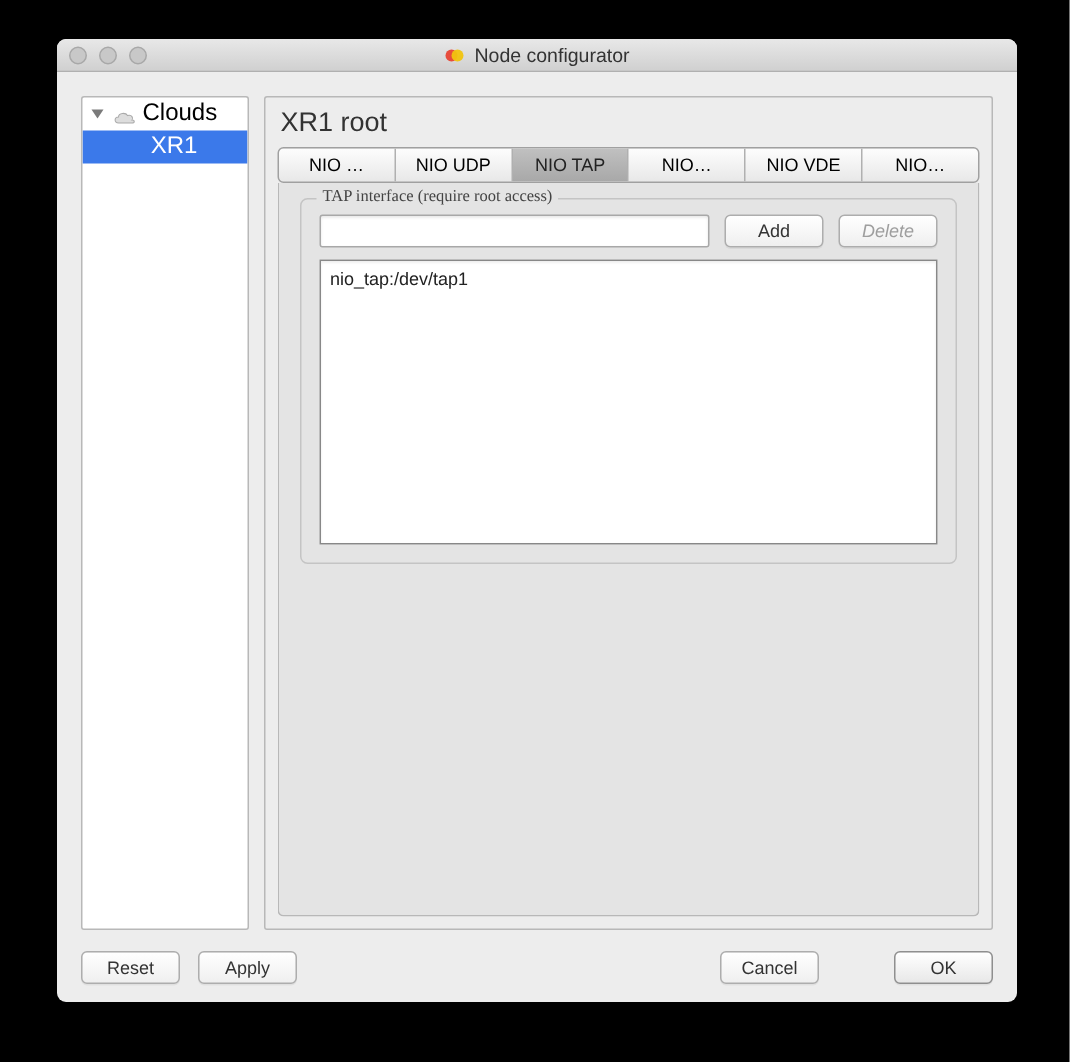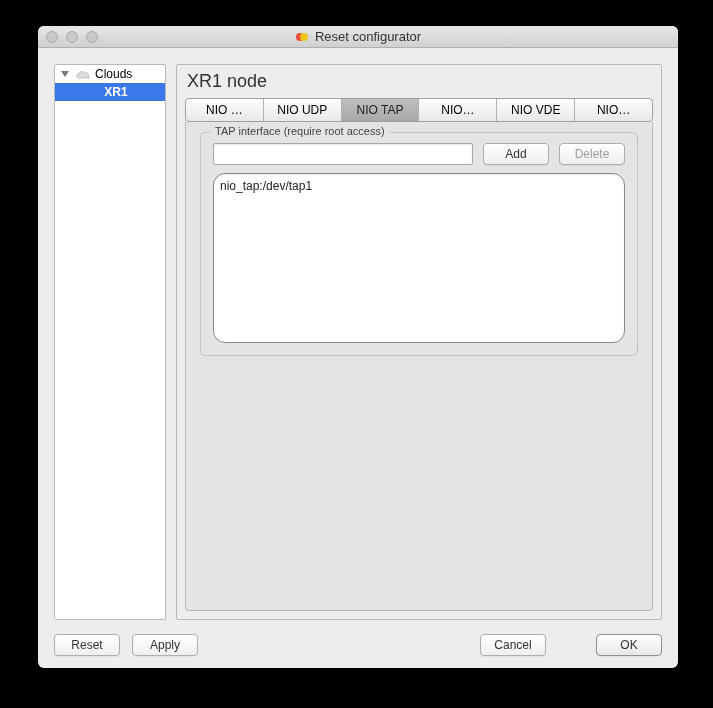--- a/index.html
+++ b/index.html
@@ -73,21 +73,21 @@
       gap: 10px;
       flex: 1;
       min-height: 0;
     }
     .sidebar {
       width: 112px;
       background: #fff;
       border: 1px solid #b8b8b8;
       border-radius: 2px;
       overflow: auto;
-      font-size: 12px;
+      font-size: 16px;
     }
     .tree-item {
       display: flex;
       align-items: center;
       padding: 2px 4px;
       gap: 4px;
     }
     .tree-root .disclosure {
       width: 0; height: 0;
       border-left: 4px solid transparent;
@@ -97,21 +97,20 @@
     }
     .cloud-icon {
       width: 16px; height: 10px;
     }
     .tree-child {
       background: #3b79ea;
       color: #fff;
       padding-left: 32px;
       justify-content: center;
       text-align: center;
-      font-weight: bold;
     }
     .tree-child span {
       flex:1;
       text-align:center;
       margin-left: -16px;
     }
     .content {
       flex: 1;
       background: #ededed;
       border: 1px solid #b8b8b8;
@@ -166,20 +165,21 @@
       position: relative;
     }
     .groupbox-label {
       position: absolute;
       top: -8px;
       left: 10px;
       background: #e4e4e4;
       padding: 0 4px;
       font-size: 11px;
       color: #444;
+      font-family: Liberation Serif, serif;
     }
     .input-row {
       display: flex;
       gap: 10px;
       align-items: center;
       margin-bottom: 8px;
     }
     .text-input {
       flex: 1;
       height: 22px;
@@ -197,33 +197,34 @@
       border: 1px solid #adadad;
       border-radius: 4px;
       background: linear-gradient(to bottom, #ffffff, #efefef);
       font-size: 12px;
       color: #333;
       cursor: default;
       box-shadow: 0 1px 0 rgba(0,0,0,0.05);
     }
     .btn.disabled {
       color: #9e9e9e;
+      font-style: italic;
     }
     .btn.default {
       background: linear-gradient(to bottom, #ffffff, #e8e8e8);
       border-color: #8f8f8f;
       font-weight: 500;
       margin-left: 38px;
     }
     .listbox {
       width: 100%;
-      height: 170px;
+      height: 190px;
       background: #fff;
       border: 1px solid #888;
-      border-radius: 12px;
+      border-radius: 0;
       padding: 4px 6px;
       font-size: 12px;
       overflow: auto;
       box-shadow: inset 0 1px 2px rgba(0,0,0,0.08);
     }
     .list-item {
       padding: 1px 0;
       color: #222;
     }
     .footer {
@@ -247,21 +248,21 @@
       <div class="traffic-light"></div>
       <div class="traffic-light"></div>
     </div>
     <div class="title-wrap">
       <span class="title-icon">
         <svg width="14" height="14" viewBox="0 0 14 14">
           <circle cx="5" cy="7" r="4" fill="#e74c3c"></circle>
           <circle cx="9" cy="7" r="4" fill="#f1c40f" fill-opacity="0.95"></circle>
         </svg>
       </span>
-      <span class="title-text">Reset configurator</span>
+      <span class="title-text">Node configurator</span>
     </div>
   </div>
 
   <div class="window-body">
     <div class="main-row">
       <div class="sidebar">
         <div class="tree-item tree-root">
           <span class="disclosure"></span>
           <span class="cloud-icon">
             <svg width="16" height="10" viewBox="0 0 16 10">
@@ -269,21 +270,21 @@
             </svg>
           </span>
           <span>Clouds</span>
         </div>
         <div class="tree-item tree-child">
           <span>XR1</span>
         </div>
       </div>
 
       <div class="content">
-        <div class="content-title">XR1 node</div>
+        <div class="content-title">XR1 root</div>
 
         <div class="tab-row">
           <div class="tab">NIO …</div>
           <div class="tab">NIO UDP</div>
           <div class="tab active">NIO TAP</div>
           <div class="tab">NIO…</div>
           <div class="tab">NIO VDE</div>
           <div class="tab">NIO…</div>
         </div>
 

